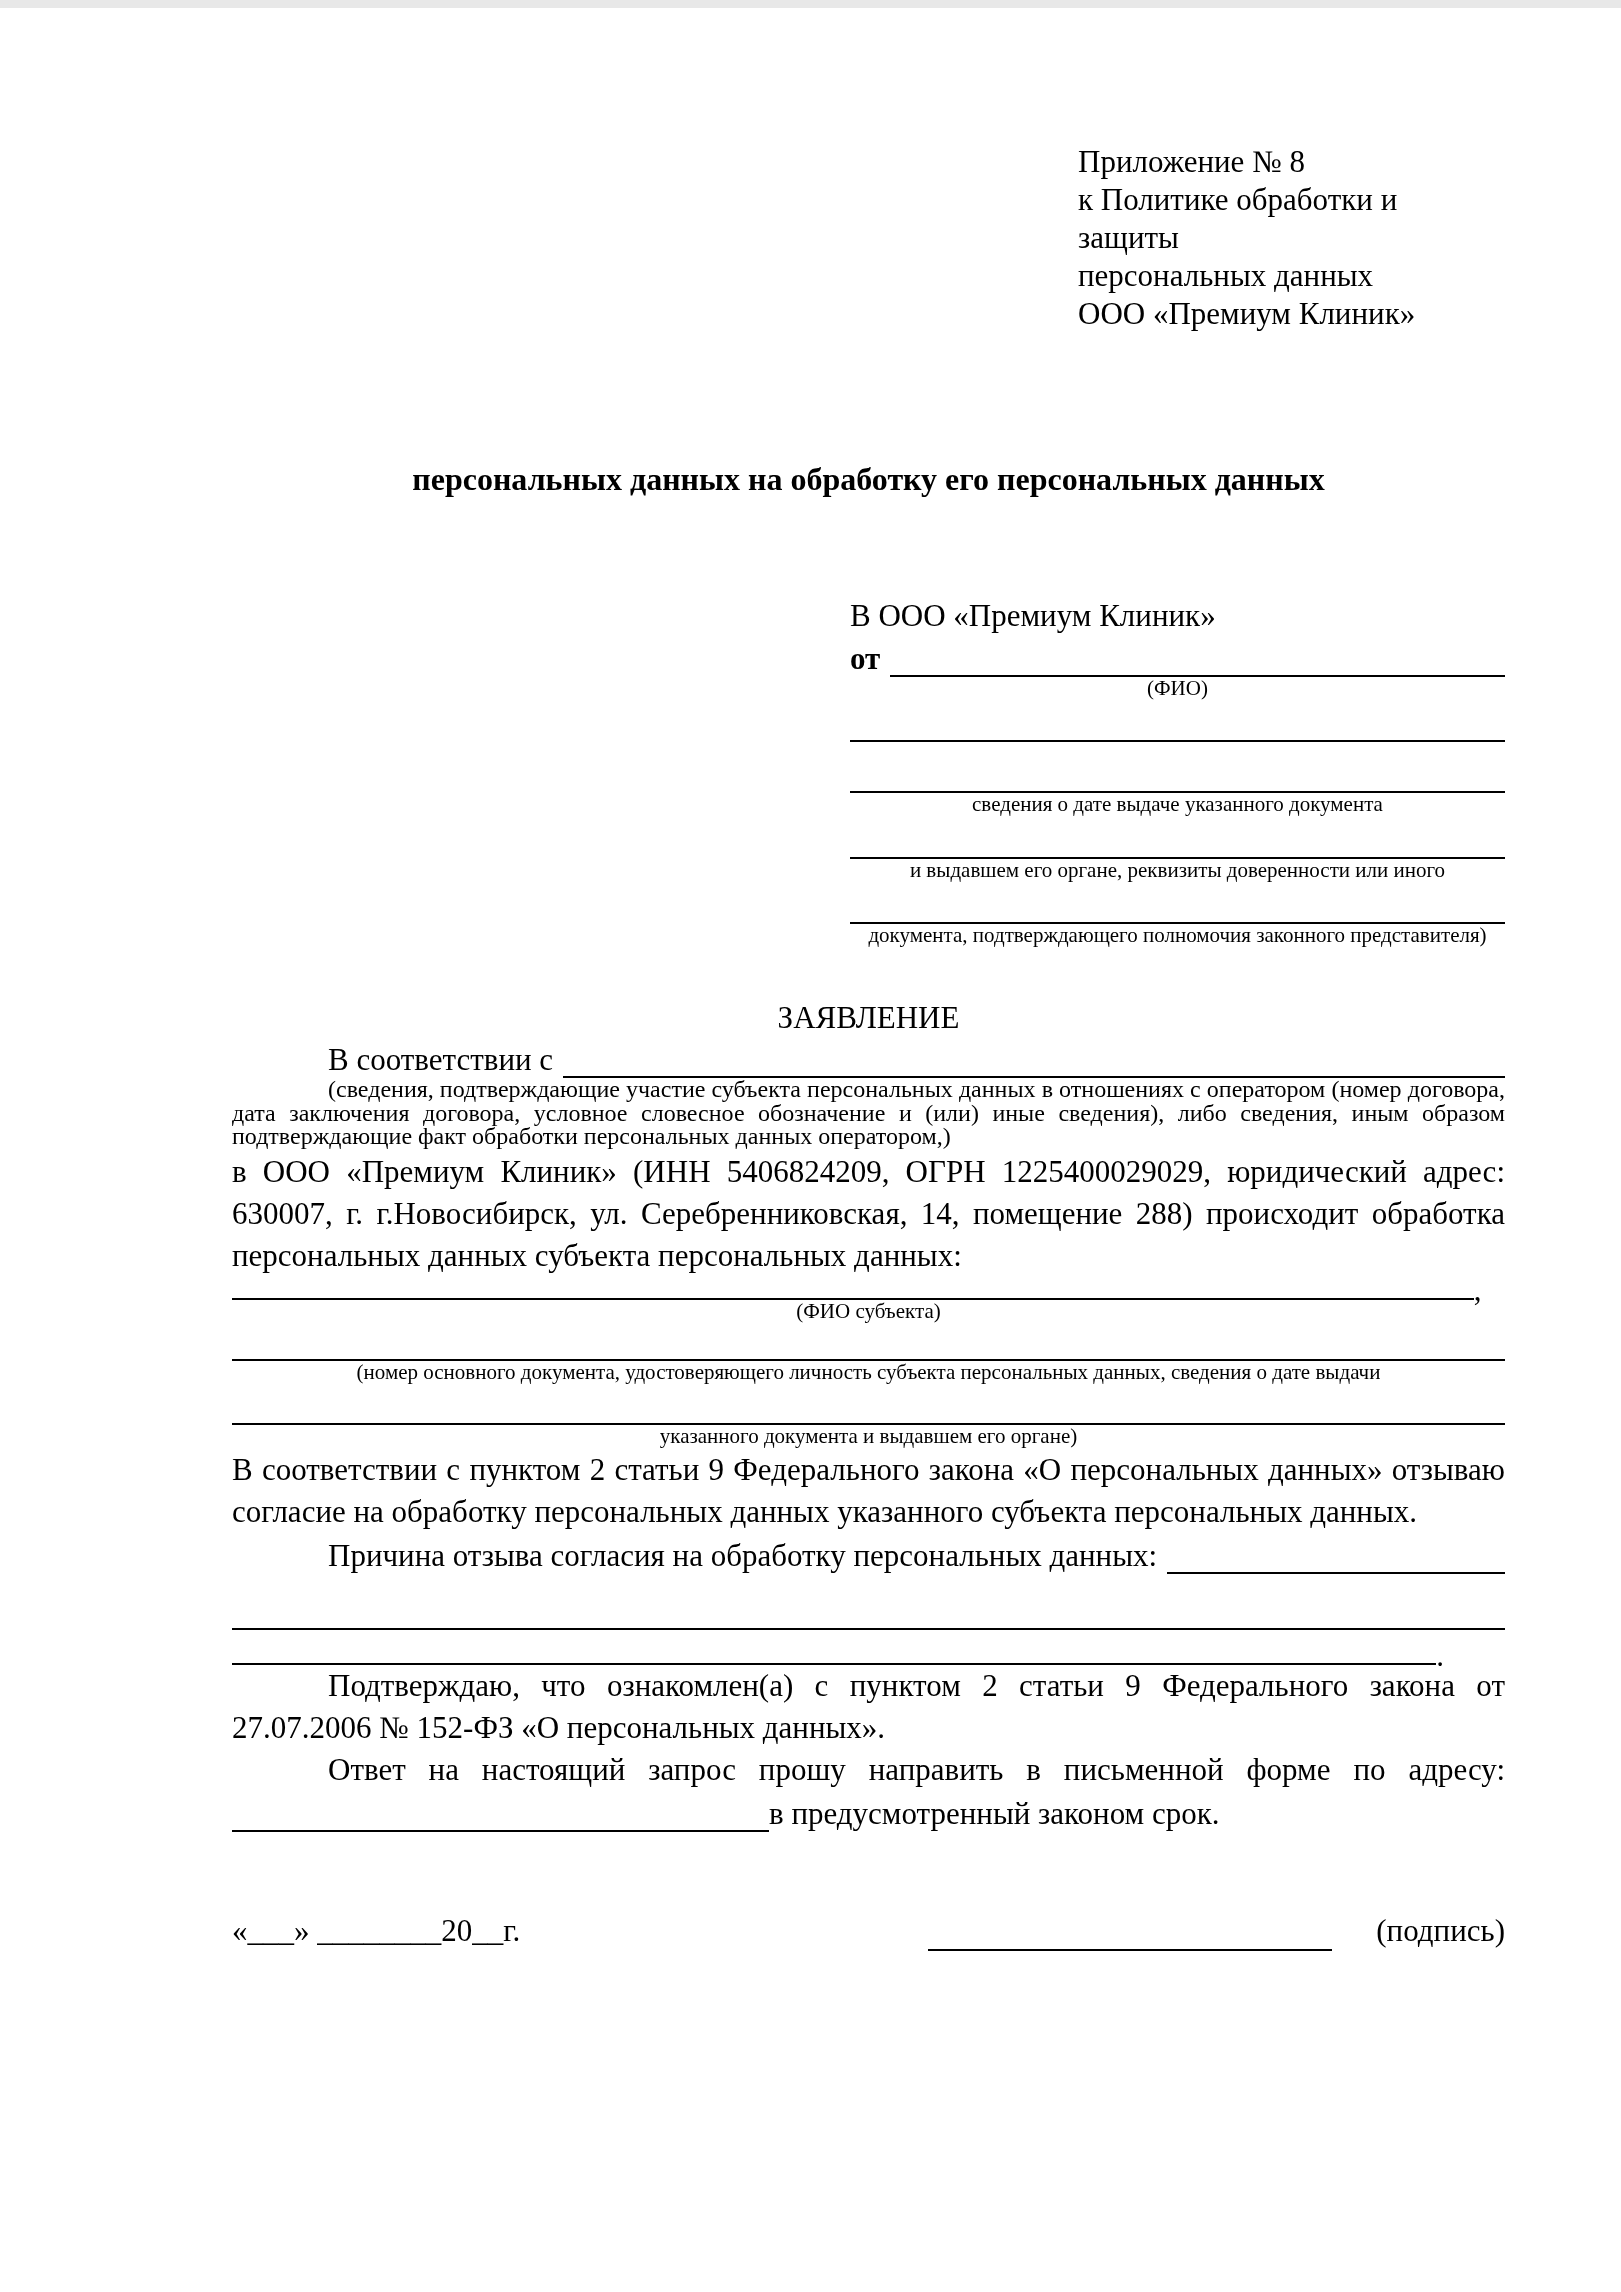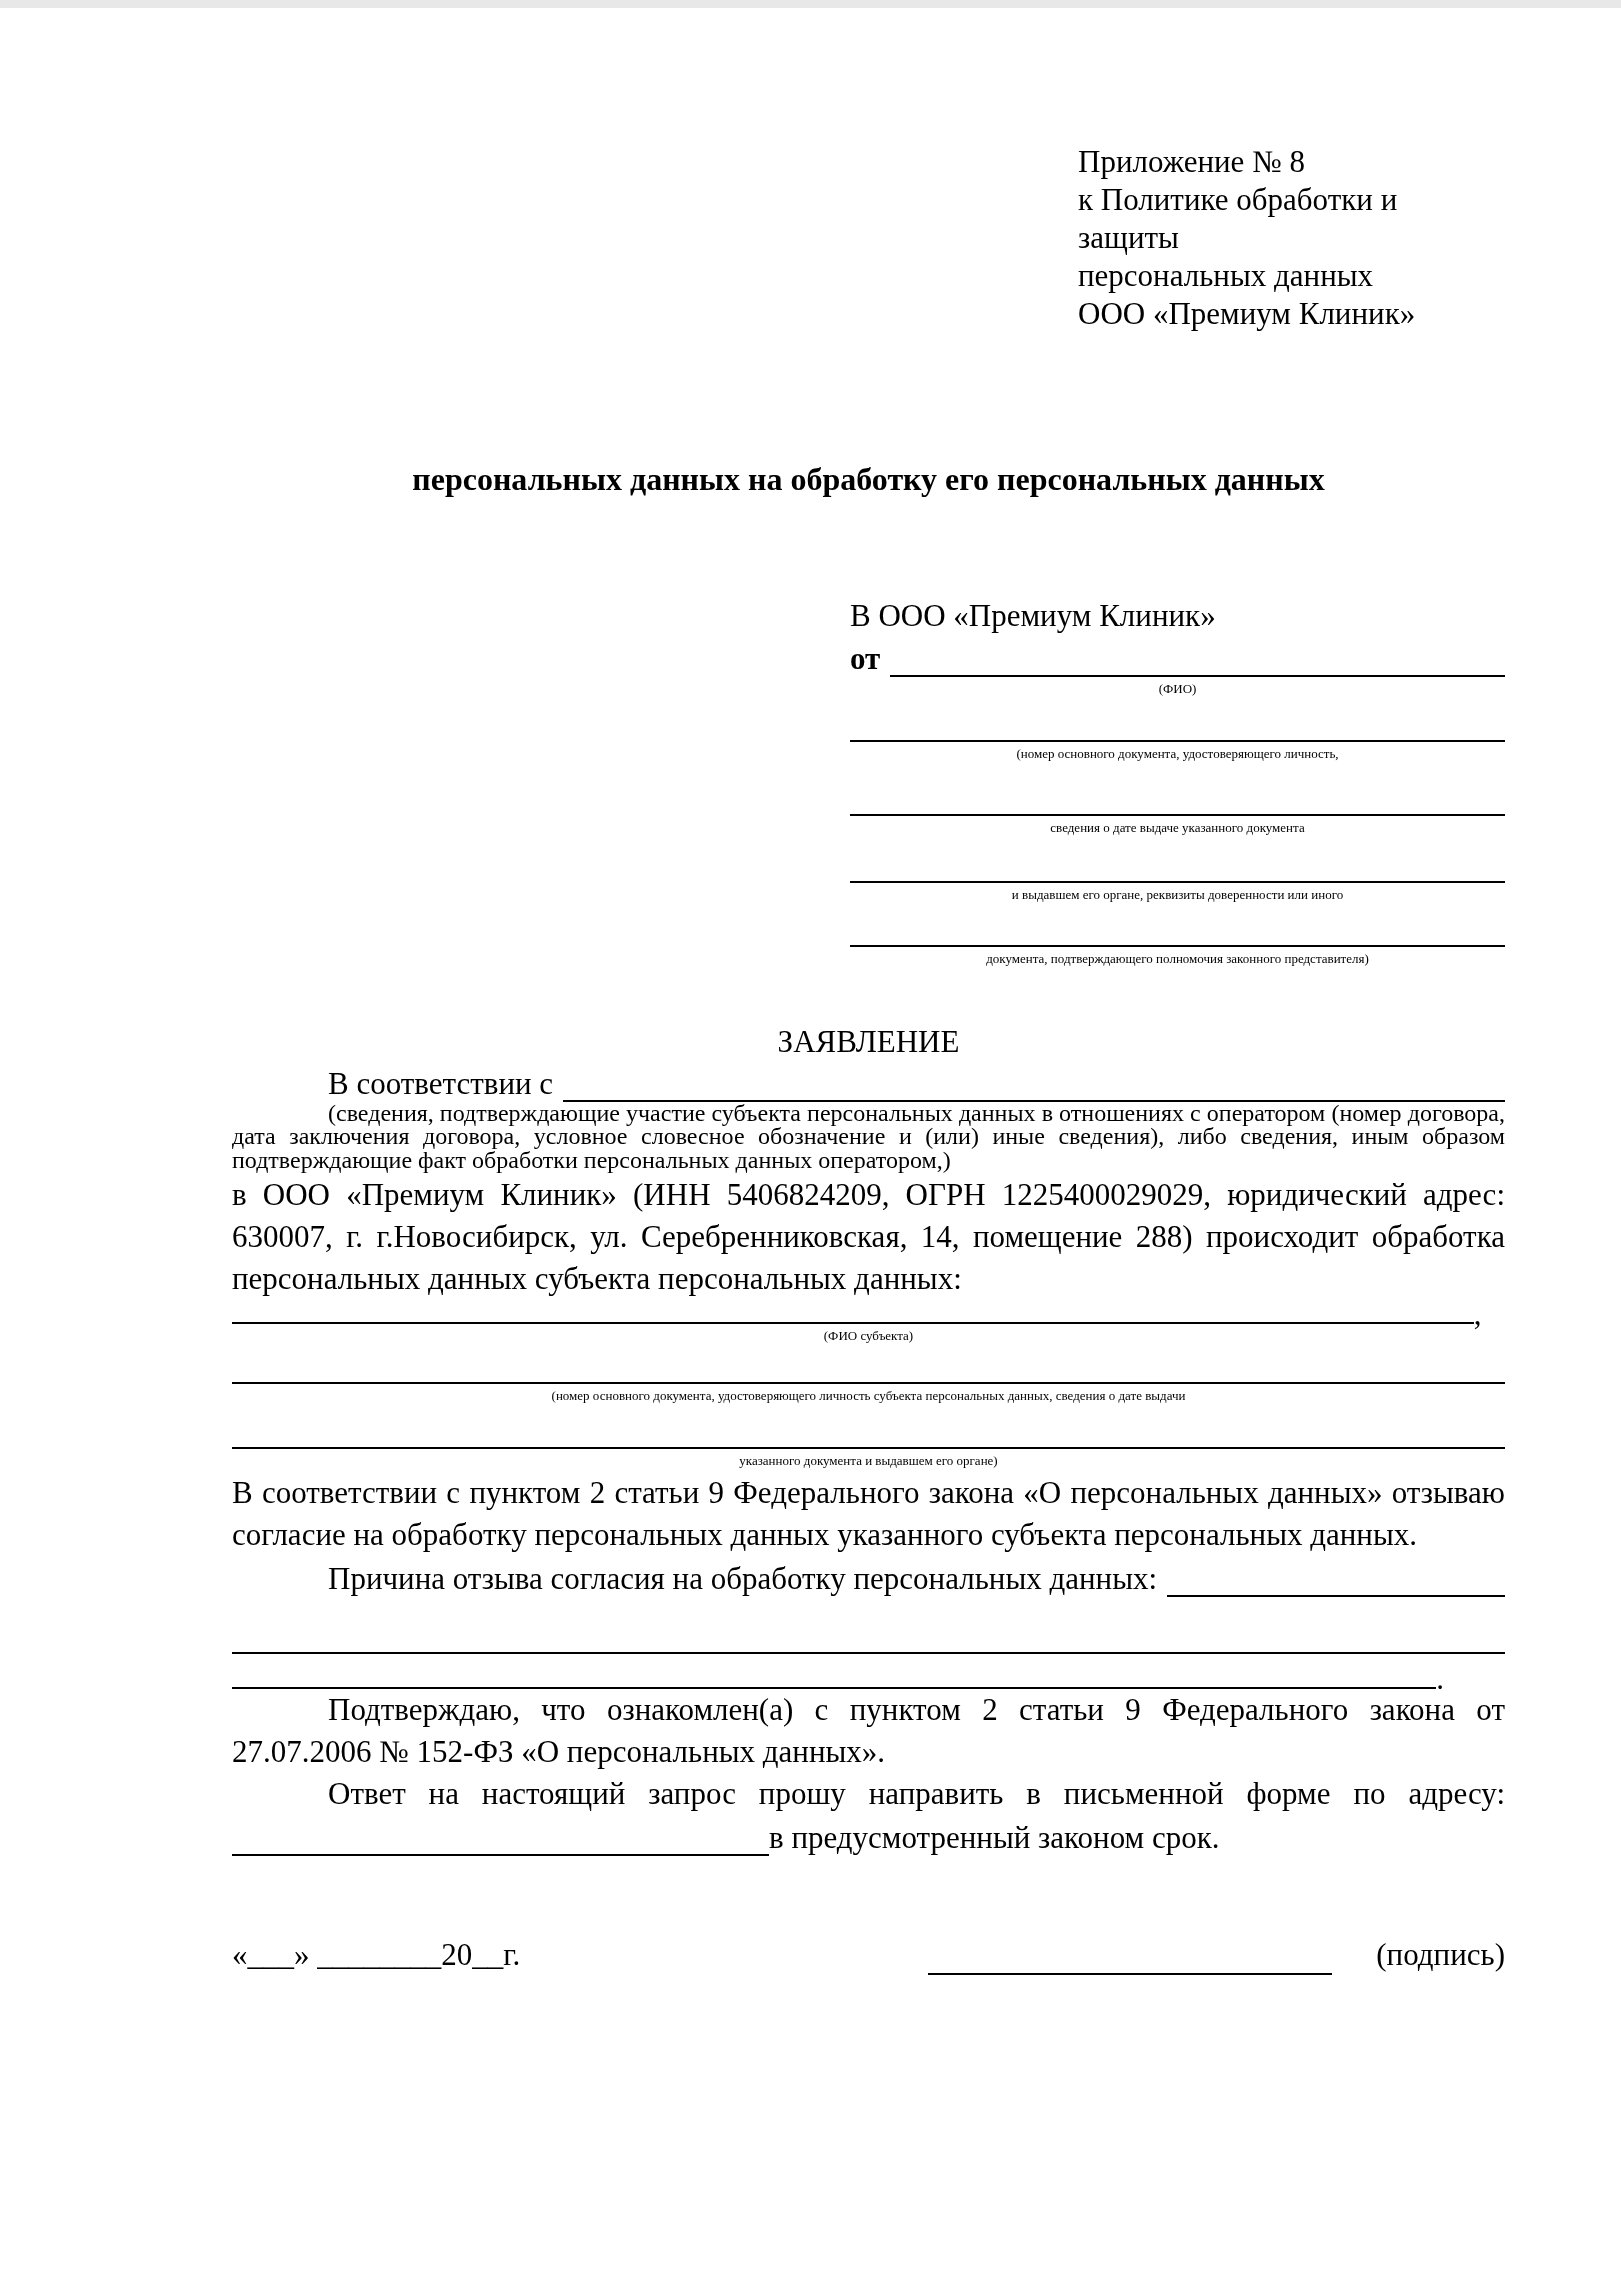--- a/index.html
+++ b/index.html
@@ -16,21 +16,21 @@
   
   .doc-title { margin-top:123px; text-align:center; font-weight:bold; font-size:32px; line-height:47px; }
 
   
   .addressee { margin-left:618px; margin-top:92px; }
   .addr-to { line-height:41px; }
   .flex-row { display:flex; align-items:flex-end; }
   .from-row { height:41px;font-weight:bold; }
   .fill { flex:1 1 auto; border-bottom:2.9px solid #000; margin-left:9.8px; }
   .fill-tight { margin-left:0; }
-  .small-caption { font-size:13px; line-height:23.5px; text-align:center; }
+  .small-caption { font-size:21px; line-height:23.5px; text-align:center; }
   .blank-field { border-bottom:2.9px solid #000; }
   .bf1 { height:39px; } .bf2 { height:49px; } .bf3 { height:41px; } .bf4 { height:39px; }
 
   .heading { margin-top:51px; text-align:center; line-height:39px; }
 
   .accordance-row { height:41px; padding-left:96px; }
 
   .caption-justify { font-size:24px; line-height:23.5px; text-align:justify; text-indent:96px; }
 
   .para { text-align:justify; line-height:42px; }
@@ -74,21 +74,20 @@
 
   <div class="addressee">
     <div class="addr-to">В ООО «Премиум Клиник»</div>
     <div class="flex-row from-row">
       <span class="label">от</span>
       <span class="fill"></span>
     </div>
     <div class="small-caption">(ФИО)</div>
 
     <div class="blank-field bf1"></div>
-    <div class="small-caption">(номер основного документа, удостоверяющего личность,</div>
 
     <div class="blank-field bf2"></div>
     <div class="small-caption">сведения о дате выдаче указанного документа</div>
 
     <div class="blank-field bf3"></div>
     <div class="small-caption">и выдавшем его органе, реквизиты доверенности или иного</div>
 
     <div class="blank-field bf4"></div>
     <div class="small-caption">документа, подтверждающего полномочия законного представителя)</div>
   </div>

